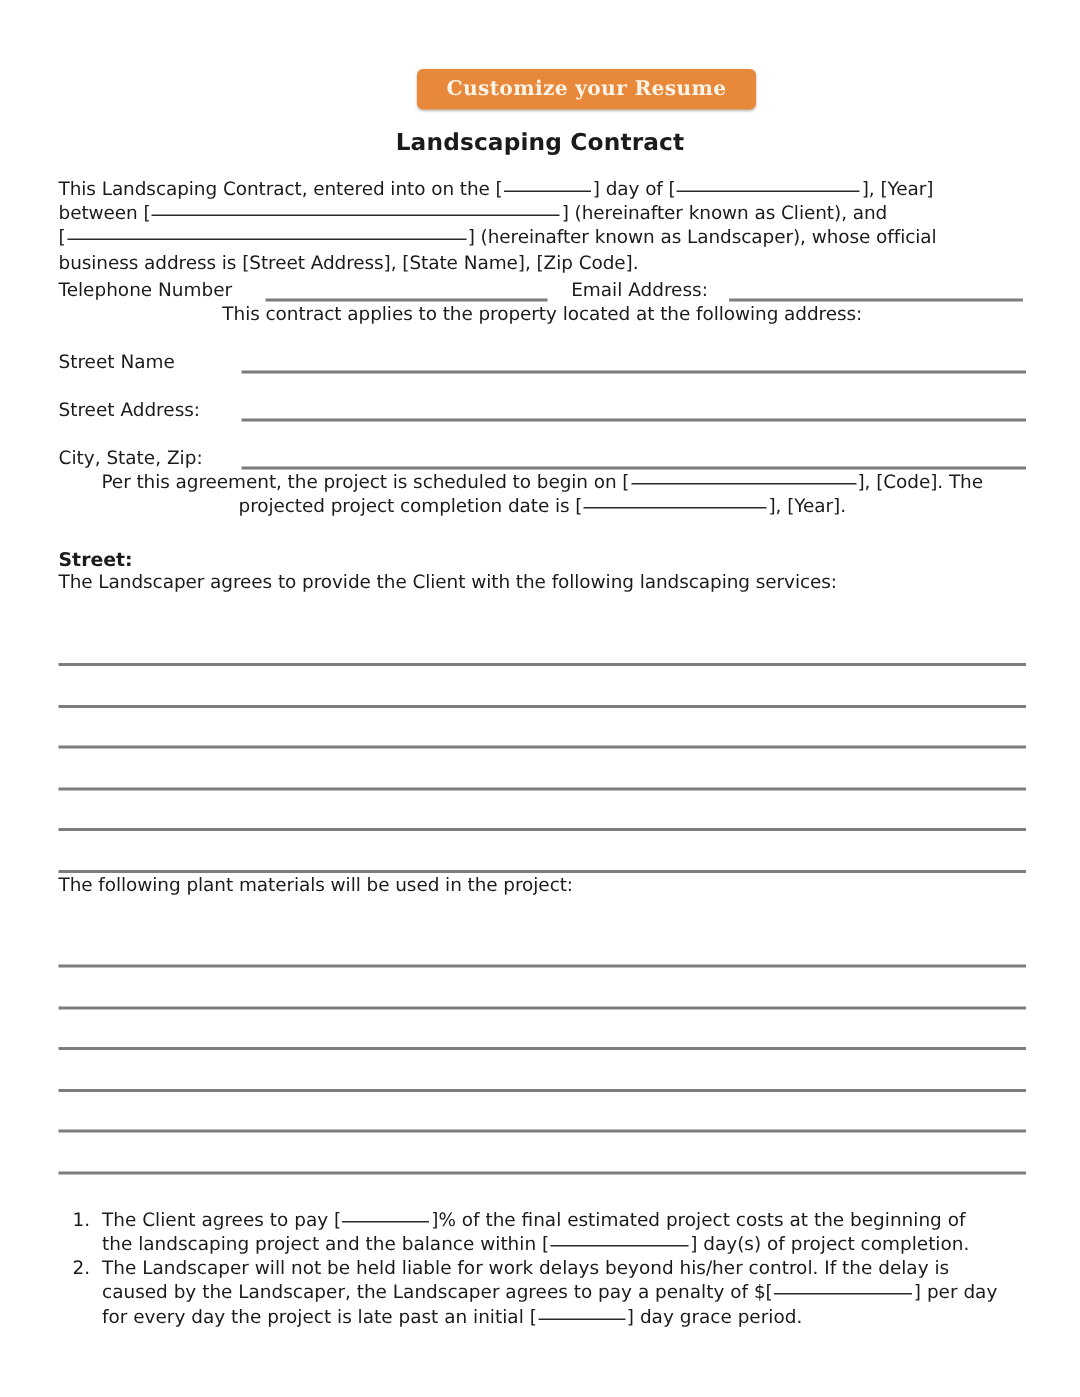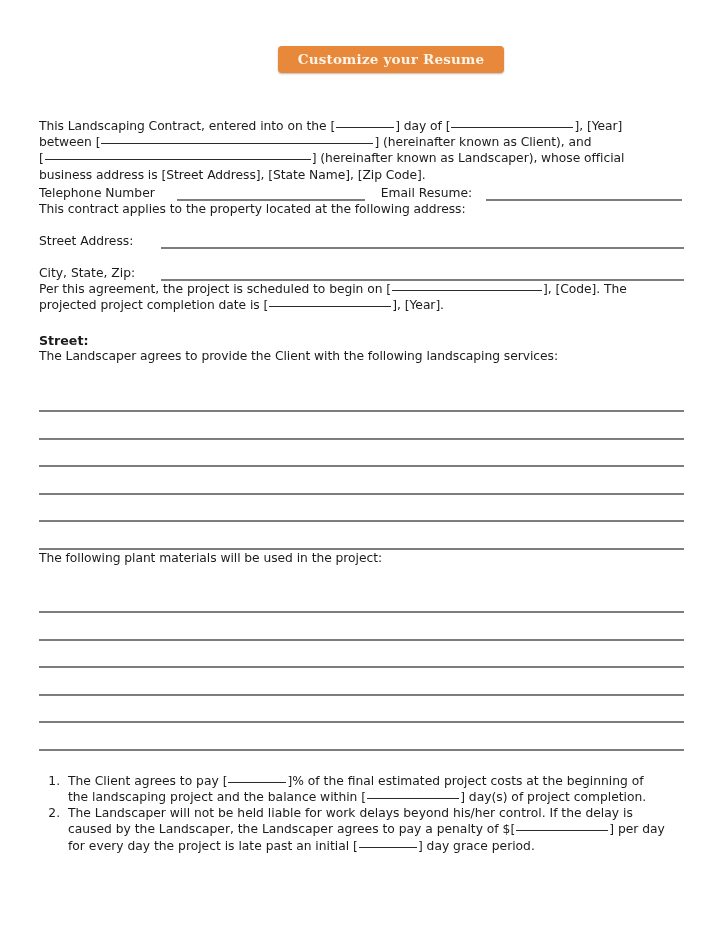--- a/index.html
+++ b/index.html
@@ -83,21 +83,21 @@
     margin: 0 1px;
   }
   .fill-sm { width: 58px; }
   .fill-md { width: 92px; }
   .fill-lg { width: 122px; }
   .fill-xl { width: 150px; }
   .fill-xxl { width: 266px; }
   .fill-full { width: 272px; }
 
   
-  .addr-intro { margin-top: 19px; }
+  .addr-intro { margin-top: 19px; text-align: center; }
   .addr-row {
     display: flex;
     align-items: flex-end;
     margin-top: 15px;
     height: 17px;
   }
   .addr-label {
     font-size: 12.3px;
     line-height: 15px;
     width: 122px;
@@ -164,39 +164,44 @@
 </style>
 </head>
 <body>
 
 <div class="page">
 
   <div class="cta-wrap">
     <button class="cta-button">Customize your Resume</button>
   </div>
 
+  <div class="doc-title">Landscaping Contract</div>
 
   <div class="body-area">
 
     <p class="para">
       <span>This Landscaping Contract, entered into on the [</span><span class="fill fill-sm"></span><span>] day of [</span><span class="fill fill-lg"></span><span>], [Year]</span><br>
       <span>between [</span><span class="fill fill-full"></span><span>] (hereinafter known as Client), and</span><br>
       <span>[</span><span class="fill fill-xxl"></span><span>] (hereinafter known as Landscaper), whose official</span><br>
       <span>business address is [Street Address], [State Name], [Zip Code].</span>
     </p>
 
     <div class="contact-row">
       <span class="contact-label">Telephone Number</span>
       <span class="contact-line phone-line"></span>
-      <span class="contact-label email-label">Email Resume:</span>
+      <span class="contact-label email-label">Email Address:</span>
       <span class="contact-line email-line"></span>
     </div>
 
     <p class="para addr-intro">This contract applies to the property located at the following address:</p>
 
+    <div class="addr-row">
+      <span class="addr-label">Street Name</span>
+      <span class="addr-line"></span>
+    </div>
     <div class="addr-row">
       <span class="addr-label">Street Address:</span>
       <span class="addr-line"></span>
     </div>
     <div class="addr-row">
       <span class="addr-label">City, State, Zip:</span>
       <span class="addr-line"></span>
     </div>
 
     <p class="para addr-intro">

